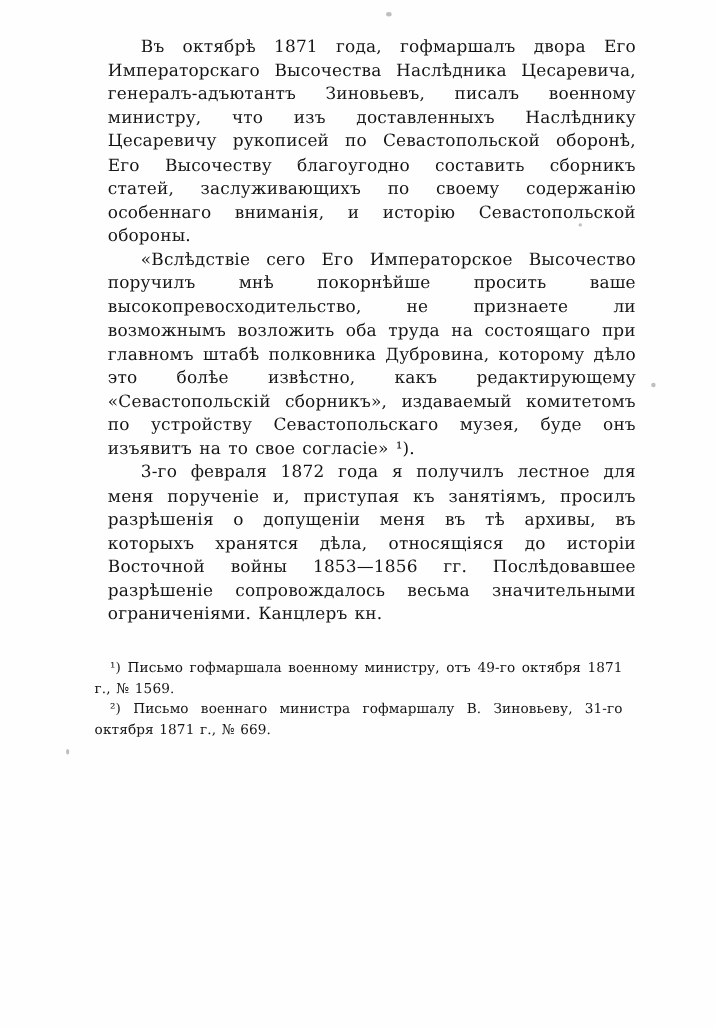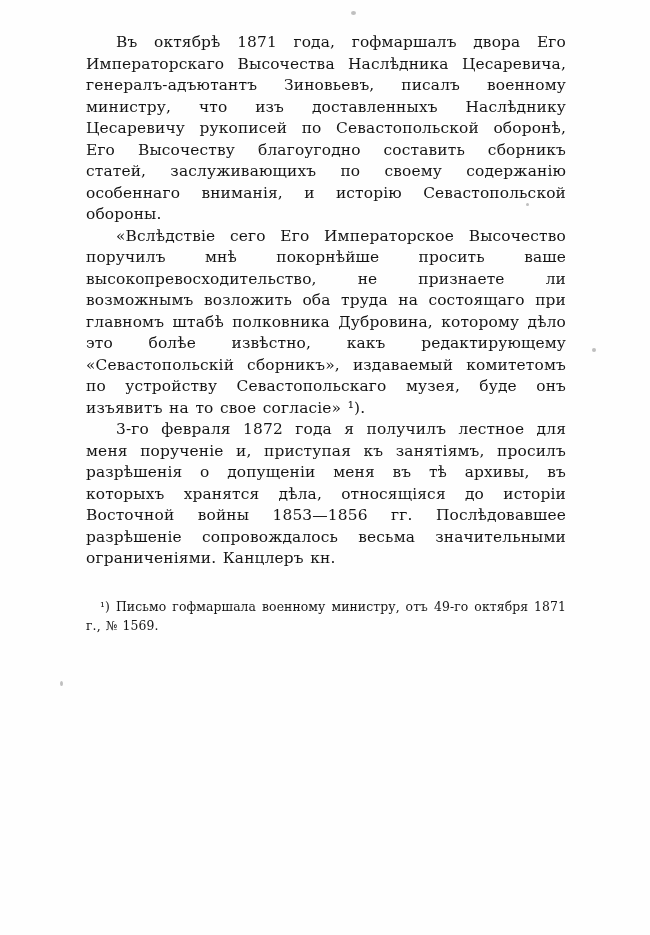--- a/index.html
+++ b/index.html
@@ -12,21 +12,21 @@
     width: 650px;
     height: 935px;
     background: #fefefe;
     font-family: "DejaVu Serif", "Liberation Serif", serif;
     color: #141414;
     overflow: hidden;
   }
   .text-block {
     position: absolute;
     top: 32px;
-    left: 86px;
+    left: 98px;
     width: 480px;
   }
   .body-par {
     margin: 0;
     font-size: 15.4px;
     line-height: 21.5px;
     text-align: justify;
     text-indent: 30px;
     word-spacing: 1.5px;
     letter-spacing: 0.15px;
@@ -65,20 +65,21 @@
 <div class="page">
 
   <div class="text-block">
     <p class="body-par" lang="ru">Въ октябрѣ 1871 года, гофмаршалъ двора Его Императорскаго Высочества Наслѣдника Цесаревича, генералъ-адъютантъ Зиновьевъ, писалъ военному министру, что изъ доставленныхъ Наслѣднику Цесаревичу рукописей по Севастопольской оборонѣ, Его Высочеству благоугодно составить сборникъ статей, заслуживающихъ по своему содержанію особеннаго вниманія, и исторію Севастопольской обороны.</p>
     <p class="body-par" lang="ru">«Вслѣдствіе сего Его Императорское Высочество поручилъ мнѣ покорнѣйше просить ваше высокопревосходительство, не признаете ли возможнымъ возложить оба труда на состоящаго при главномъ штабѣ полковника Дубровина, которому дѣло это болѣе извѣстно, какъ редактирующему «Севастопольскій сборникъ», издаваемый комитетомъ по устройству Севастопольскаго музея, буде онъ изъявитъ на то свое согласіе» ¹).</p>
     <p class="body-par" lang="ru">3-го февраля 1872 года я получилъ лестное для меня порученіе и, приступая къ занятіямъ, просилъ разрѣшенія о допущеніи меня въ тѣ архивы, въ которыхъ хранятся дѣла, относящіяся до исторіи Восточной войны 1853—1856 гг. Послѣдовавшее разрѣшеніе сопровождалось весьма значительными ограниченіями. Канцлеръ кн.</p>
   </div>
 
   <div class="footnotes">
     <p class="footnote" lang="ru">¹) Письмо гофмаршала военному министру, отъ 49-го октября 1871 г., № 1569.</p>
+    <p class="footnote" lang="ru">²) Письмо военнаго министра гофмаршалу В. Зиновьеву, 31-го октября 1871 г., № 669.</p>
   </div>
 
   <span class="speck s1"></span>
   <span class="speck s2"></span>
   <span class="speck s3"></span>
   <span class="speck s4"></span>
 
 </div>
 
 </body></html>

